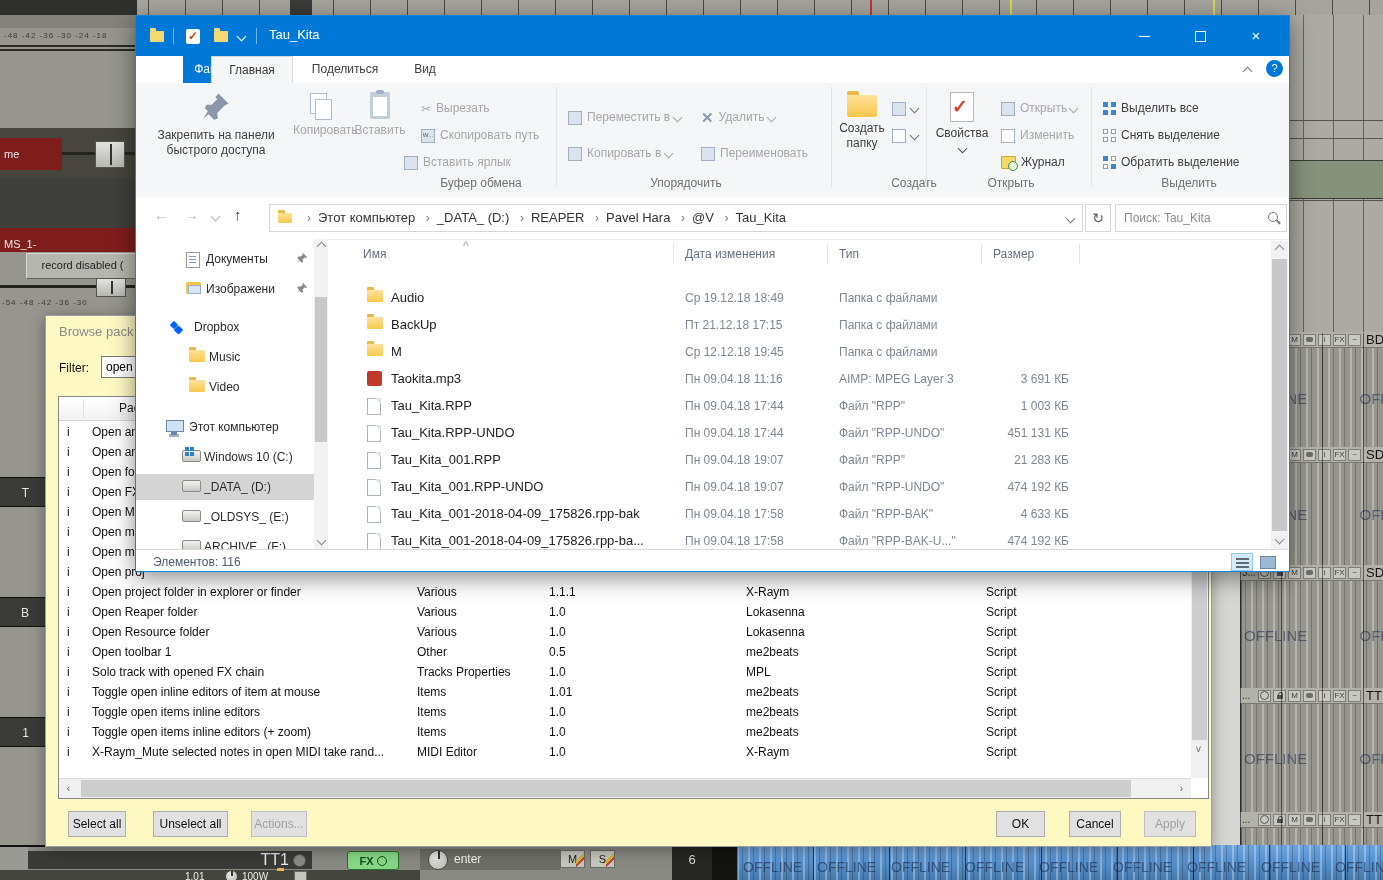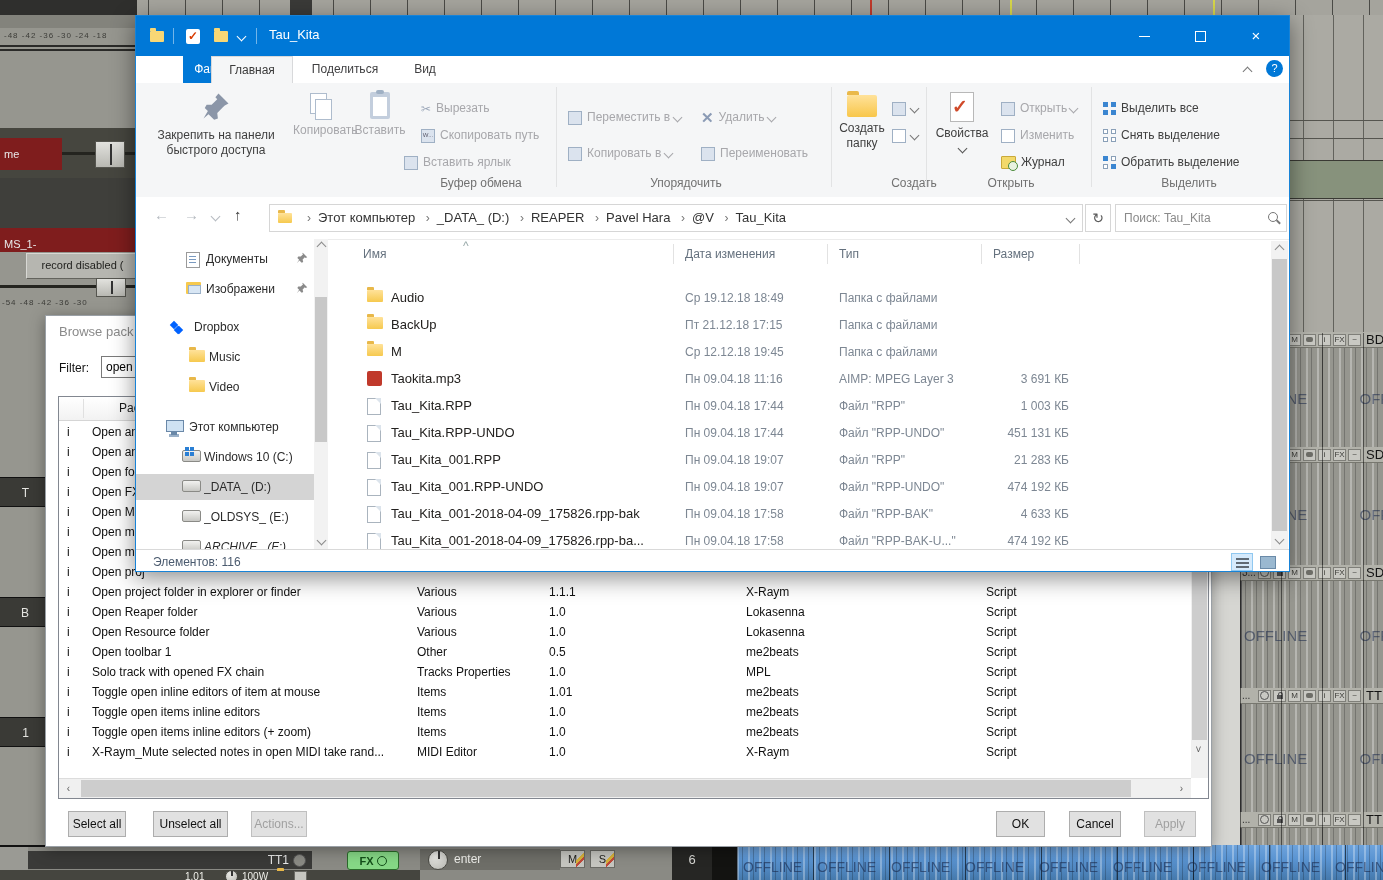--- a/index.html
+++ b/index.html
@@ -54,21 +54,21 @@
   .ri-bub{width:7px;height:5px;background:#6e6e68;border-radius:2px;}
   .ri-name{font-size:13px;color:#141414;margin-left:3px;white-space:nowrap;}
   .ri-body{position:absolute;left:0;right:0;top:16px;bottom:0;overflow:hidden;}
   .ri-body::before{content:"";position:absolute;inset:0;
     background:repeating-linear-gradient(90deg,rgba(255,255,255,.30) 0 2px,rgba(255,255,255,0) 2px 5px,rgba(0,0,0,.22) 5px 6px,rgba(0,0,0,0) 6px 11px);}
   .offline{position:absolute;left:4px;top:50%;transform:translateY(-50%);font-size:15px;
     color:rgba(25,40,75,.55);word-spacing:48px;white-space:nowrap;}
   .beatlines{position:absolute;inset:0;background:repeating-linear-gradient(90deg,rgba(0,0,0,.5) 0 1px,transparent 1px 41px);}
   
   #tcp{left:0;top:845px;width:737px;height:35px;background:#8a8a84;border-top:2px solid #111;}
-  .tcp-name{left:28px;top:4px;width:284px;height:18px;background:#3a3a38;color:#e8e8e8;font-size:12px;
+  .tcp-name{left:28px;top:4px;width:284px;height:18px;background:#3a3a38;color:#e8e8e8;font-size:16px;
     display:flex;align-items:center;justify-content:flex-end;gap:4px;padding-right:6px;box-sizing:border-box;}
   .tcp-circ{width:11px;height:11px;border-radius:50%;background:#8a8a84;border:1px solid #555;flex:none;}
   .tcp-fx{left:347px;top:4px;width:50px;height:17px;background:#86d886;border:1px solid #2a6a2a;border-radius:3px;
     color:#14501a;font-size:11px;font-weight:bold;display:flex;align-items:center;justify-content:center;gap:3px;}
   .tcp-dark{left:420px;top:2px;width:140px;height:21px;background:#6e6e68;}
   .knob{border-radius:50%;background:radial-gradient(circle at 35% 30%,#e8e8e4,#b6b6b0);border:1px solid #4a4a44;}
   .knob::after{content:"";position:absolute;left:48%;top:0;width:2px;height:45%;background:#333;}
   .tcp-enter{color:#f0f0ec;font-size:12px;}
   .ms{top:3px;width:25px;height:18px;background:#c6c6c0;border:1px solid #6a6a64;box-sizing:border-box;
      font-size:11px;color:#22221f;text-align:center;line-height:16px;position:absolute;}
@@ -78,21 +78,21 @@
      text-align:center;line-height:26px;}
   .tcp-black{left:712px;top:0;width:25px;height:35px;background:#131311;}
   .tcp-row2{left:0;top:23px;width:420px;height:12px;background:#45453f;color:#efefe9;font-size:10px;}
   #bstrip{left:737px;top:845px;width:646px;height:35px;overflow:hidden;
     background:linear-gradient(180deg,#6ea3dc,#5a94d2 40%,#4579ac);}
   #bstrip::before{content:"";position:absolute;inset:0;
     background:repeating-linear-gradient(90deg,rgba(255,255,255,.30) 0 2px,rgba(255,255,255,0) 2px 5px,rgba(0,0,0,.22) 5px 6px,rgba(0,0,0,0) 6px 11px),
                repeating-linear-gradient(90deg,rgba(0,0,0,.6) 0 1px,transparent 1px 76px);}
   #bstrip .boffline{position:absolute;left:6px;top:14px;font-size:14px;color:rgba(25,40,75,.6);word-spacing:11px;white-space:nowrap;}
   
-  #dlg{left:45px;top:315px;width:1167px;height:532px;background:#ffffff;border:1px solid #9aa0a6;
+  #dlg{left:45px;top:315px;width:1167px;height:532px;background:#fef9c3;border:1px solid #9aa0a6;
       box-sizing:border-box;box-shadow:0 3px 14px rgba(0,0,0,.35);font-size:12px;color:#111;}
   .dlg-title{left:13px;top:8px;font-size:13px;color:#8a8a8a;white-space:nowrap;}
   .dlg-filter-label{left:13px;top:45px;color:#111;}
   .dlg-filter{left:55px;top:40px;width:110px;height:22px;border:1px solid #7a7a7a;background:#fff;
       box-sizing:border-box;font-size:12px;padding:2px 4px;font-family:"Liberation Sans",sans-serif;}
   #plist{left:12px;top:80px;width:1151px;height:403px;background:#fff;border:1px solid #828790;box-sizing:border-box;overflow:hidden;}
   .pl-hdr{position:absolute;left:0;top:0;right:0;height:23px;background:linear-gradient(#fff,#f2f2f2);
       border-bottom:1px solid #d5d5d5;}
   .pl-hdr .ph-pkg{position:absolute;left:60px;top:4px;color:#1a1a1a;}
   .pl-hdr::after{content:"";position:absolute;left:24px;top:2px;bottom:2px;width:1px;background:#e0e0e0;}
@@ -176,21 +176,21 @@
   #navpane{left:0;top:223px;width:192px;height:310px;background:#fff;overflow:hidden;}
   .nav-item{position:absolute;left:0;width:178px;height:26px;line-height:26px;color:#2b2b2b;font-size:12px;}
   .nav-item.sel{background:#d4d4d4;}
   .nav-item .nicon{position:absolute;top:6px;}
   .nav-item .nlabel{position:absolute;white-space:nowrap;overflow:hidden;max-width:88px;}
   .nav-item .npin{position:absolute;top:6px;width:13px;height:13px;}
   #navlist div.nav-item:nth-of-type(1){top:7px;} #navlist div.nav-item:nth-of-type(2){top:37px;}
   #navlist div.nav-item:nth-of-type(3){top:75px;} #navlist div.nav-item:nth-of-type(4){top:105px;}
   #navlist div.nav-item:nth-of-type(5){top:135px;} #navlist div.nav-item:nth-of-type(6){top:175px;}
   #navlist div.nav-item:nth-of-type(7){top:205px;} #navlist div.nav-item:nth-of-type(8){top:235px;}
-  #navlist div.nav-item:nth-of-type(9){top:265px;} #navlist div.nav-item:nth-of-type(10){top:295px;font-style:italic;}
+  #navlist div.nav-item:nth-of-type(9){top:265px;} #navlist div.nav-item:nth-of-type(10){top:295px;}
   .ind-pin .nicon{left:50px;} .ind-pin .nlabel{left:70px;} .ind-pin .npin{left:160px;}
   .ind-cloud .nicon{left:35px;} .ind-cloud .nlabel{left:58px;max-width:110px;}
   .ind-fold .nicon{left:53px;} .ind-fold .nlabel{left:73px;max-width:100px;}
   .ind-pc .nicon{left:30px;} .ind-pc .nlabel{left:53px;max-width:120px;}
   .ind-drv .nicon{left:46px;} .ind-drv .nlabel{left:68px;max-width:105px;}
   .nav-item .npin svg{display:block;}
   
   .i-folder{width:16px;height:12px;background:linear-gradient(#ffe29a,#f6c94e);border-radius:1px;position:relative;}
   .i-folder::before{content:"";position:absolute;left:0;top:-3px;width:7px;height:3px;background:#e8b84a;border-radius:1px 1px 0 0;}
   .i-doc{width:12px;height:14px;background:#fff;border:1px solid #9a9a9a;position:relative;}

